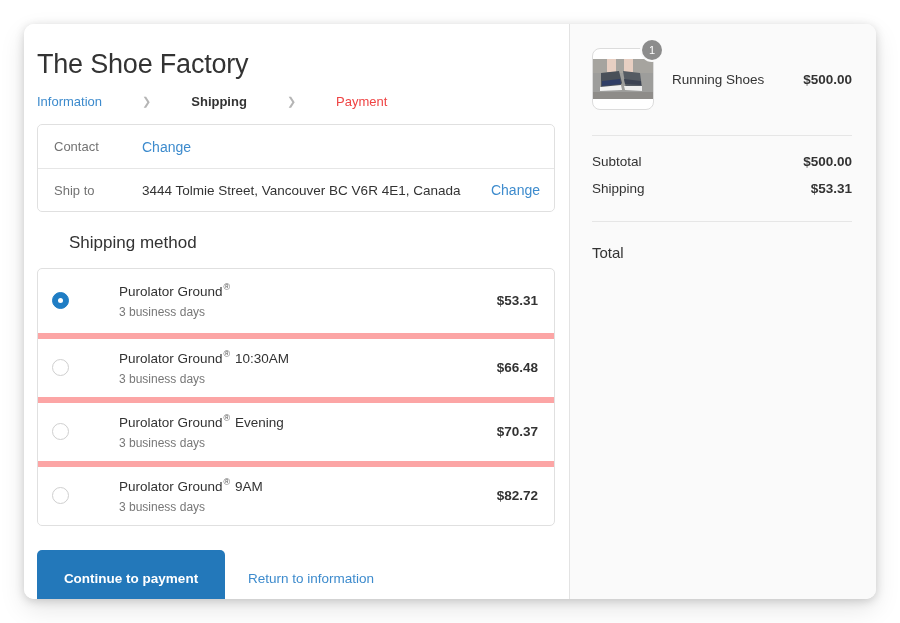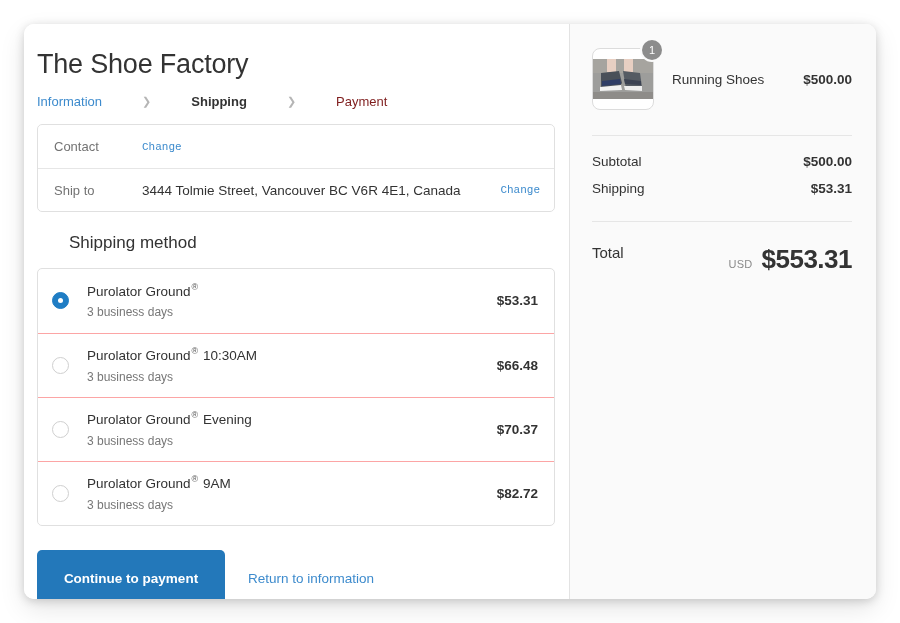--- a/index.html
+++ b/index.html
@@ -53,21 +53,21 @@
 
   .breadcrumb {
     display: flex;
     align-items: center;
     margin-top: 14px;
     font-size: 13px;
     gap: 32px;
   }
   .crumb-link { color: #3d8bcd; }
   .crumb-current { color: #333333; font-weight: bold; }
-  .crumb-next { color: #7f1d1d; }
+  .crumb-next { color: #ef4444; }
   .crumb-sep {
     color: #b5b5b5;
     margin: 0 8px;
     font-size: 11px;
     display: inline-block;
   }
 
   .info-box {
     margin-top: 15px;
     width: 518px;
@@ -89,24 +89,23 @@
     font-size: 13px;
     color: #737373;
     flex: none;
   }
   .info-value {
     flex: 1;
     font-size: 13.5px;
     color: #333333;
   }
   .change-link {
-    font-size: 11px;
+    font-size: 14px;
     color: #3d8bcd;
     flex: none;
-    font-family: Liberation Mono, monospace;
   }
 
   .section-title {
     font-size: 17px;
     color: #333333;
     margin-top: 21px;
     font-weight: normal;
     margin-left: 32px;
   }
 
@@ -118,22 +117,23 @@
     box-sizing: border-box;
     overflow: hidden;
     background: #fff;
   }
   .ship-row {
     display: flex;
     align-items: center;
     height: 64px;
     padding: 0 16px 0 14px;
     box-sizing: border-box;
-  }
-  .ship-row + .ship-row { border-top: 1px solid #fca5a5; }
+    gap: 32px;
+  }
+  .ship-row + .ship-row { border-top: 6px solid #fca5a5; }
 
   .radio {
     width: 17px;
     height: 17px;
     border-radius: 50%;
     border: 1px solid #cfcfcf;
     background: #ffffff;
     flex: none;
     margin-right: 18px;
     box-sizing: border-box;
@@ -413,22 +413,18 @@
         <div class="total-row">
           <span class="total-label">Shipping</span>
           <span class="total-value">$53.31</span>
         </div>
       </div>
 
       <div class="divider"></div>
 
       <div class="grand-row">
         <span class="grand-label">Total</span>
-        <span class="grand-right">
-          <span class="currency">USD</span>
-          <span class="grand-value">$553.31</span>
-        </span>
       </div>
 
     </div>
 
   </div>
 </div>
 
 </body></html>

